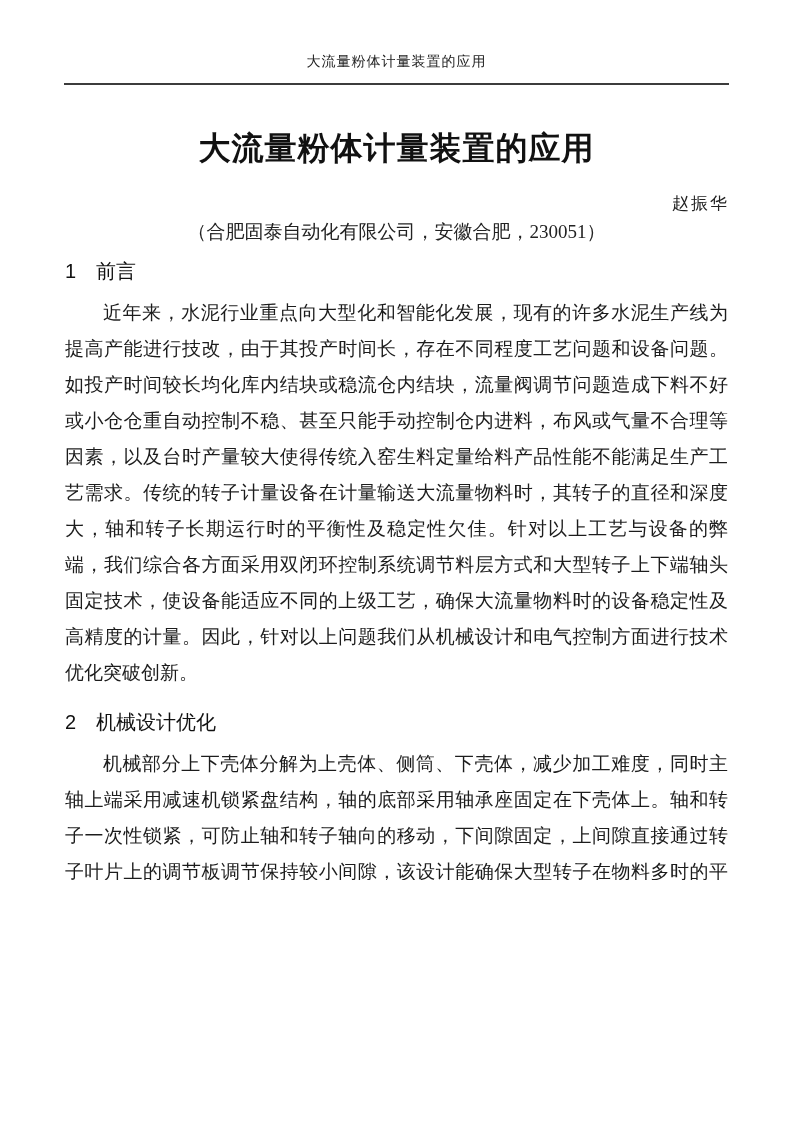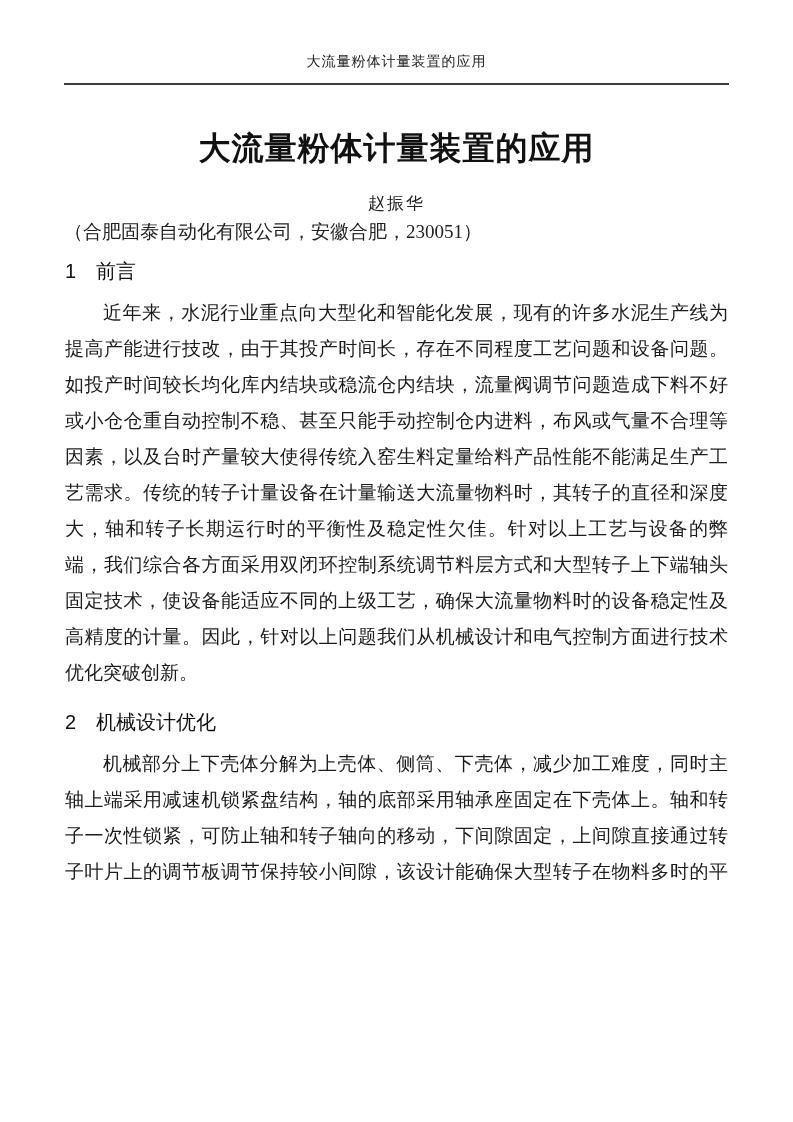--- a/index.html
+++ b/index.html
@@ -47,31 +47,32 @@
     font-size: 32px;
     line-height: 40px;
     color: #111111;
     letter-spacing: 1px;
   }
   .doc-author {
     position: absolute;
     top: 193px;
     left: 64px;
     width: 665px;
-    text-align: center;
+    text-align: right;
     font-size: 17px;
     line-height: 22px;
     color: #222222;
     letter-spacing: 2px;
   }
   .doc-affiliation {
     position: absolute;
     top: 219px;
     left: 64px;
     width: 665px;
+    text-align: center;
     font-size: 19px;
     line-height: 25px;
     color: #222222;
   }
 
   
   .content {
     position: absolute;
     top: 258px;
     left: 65px;

